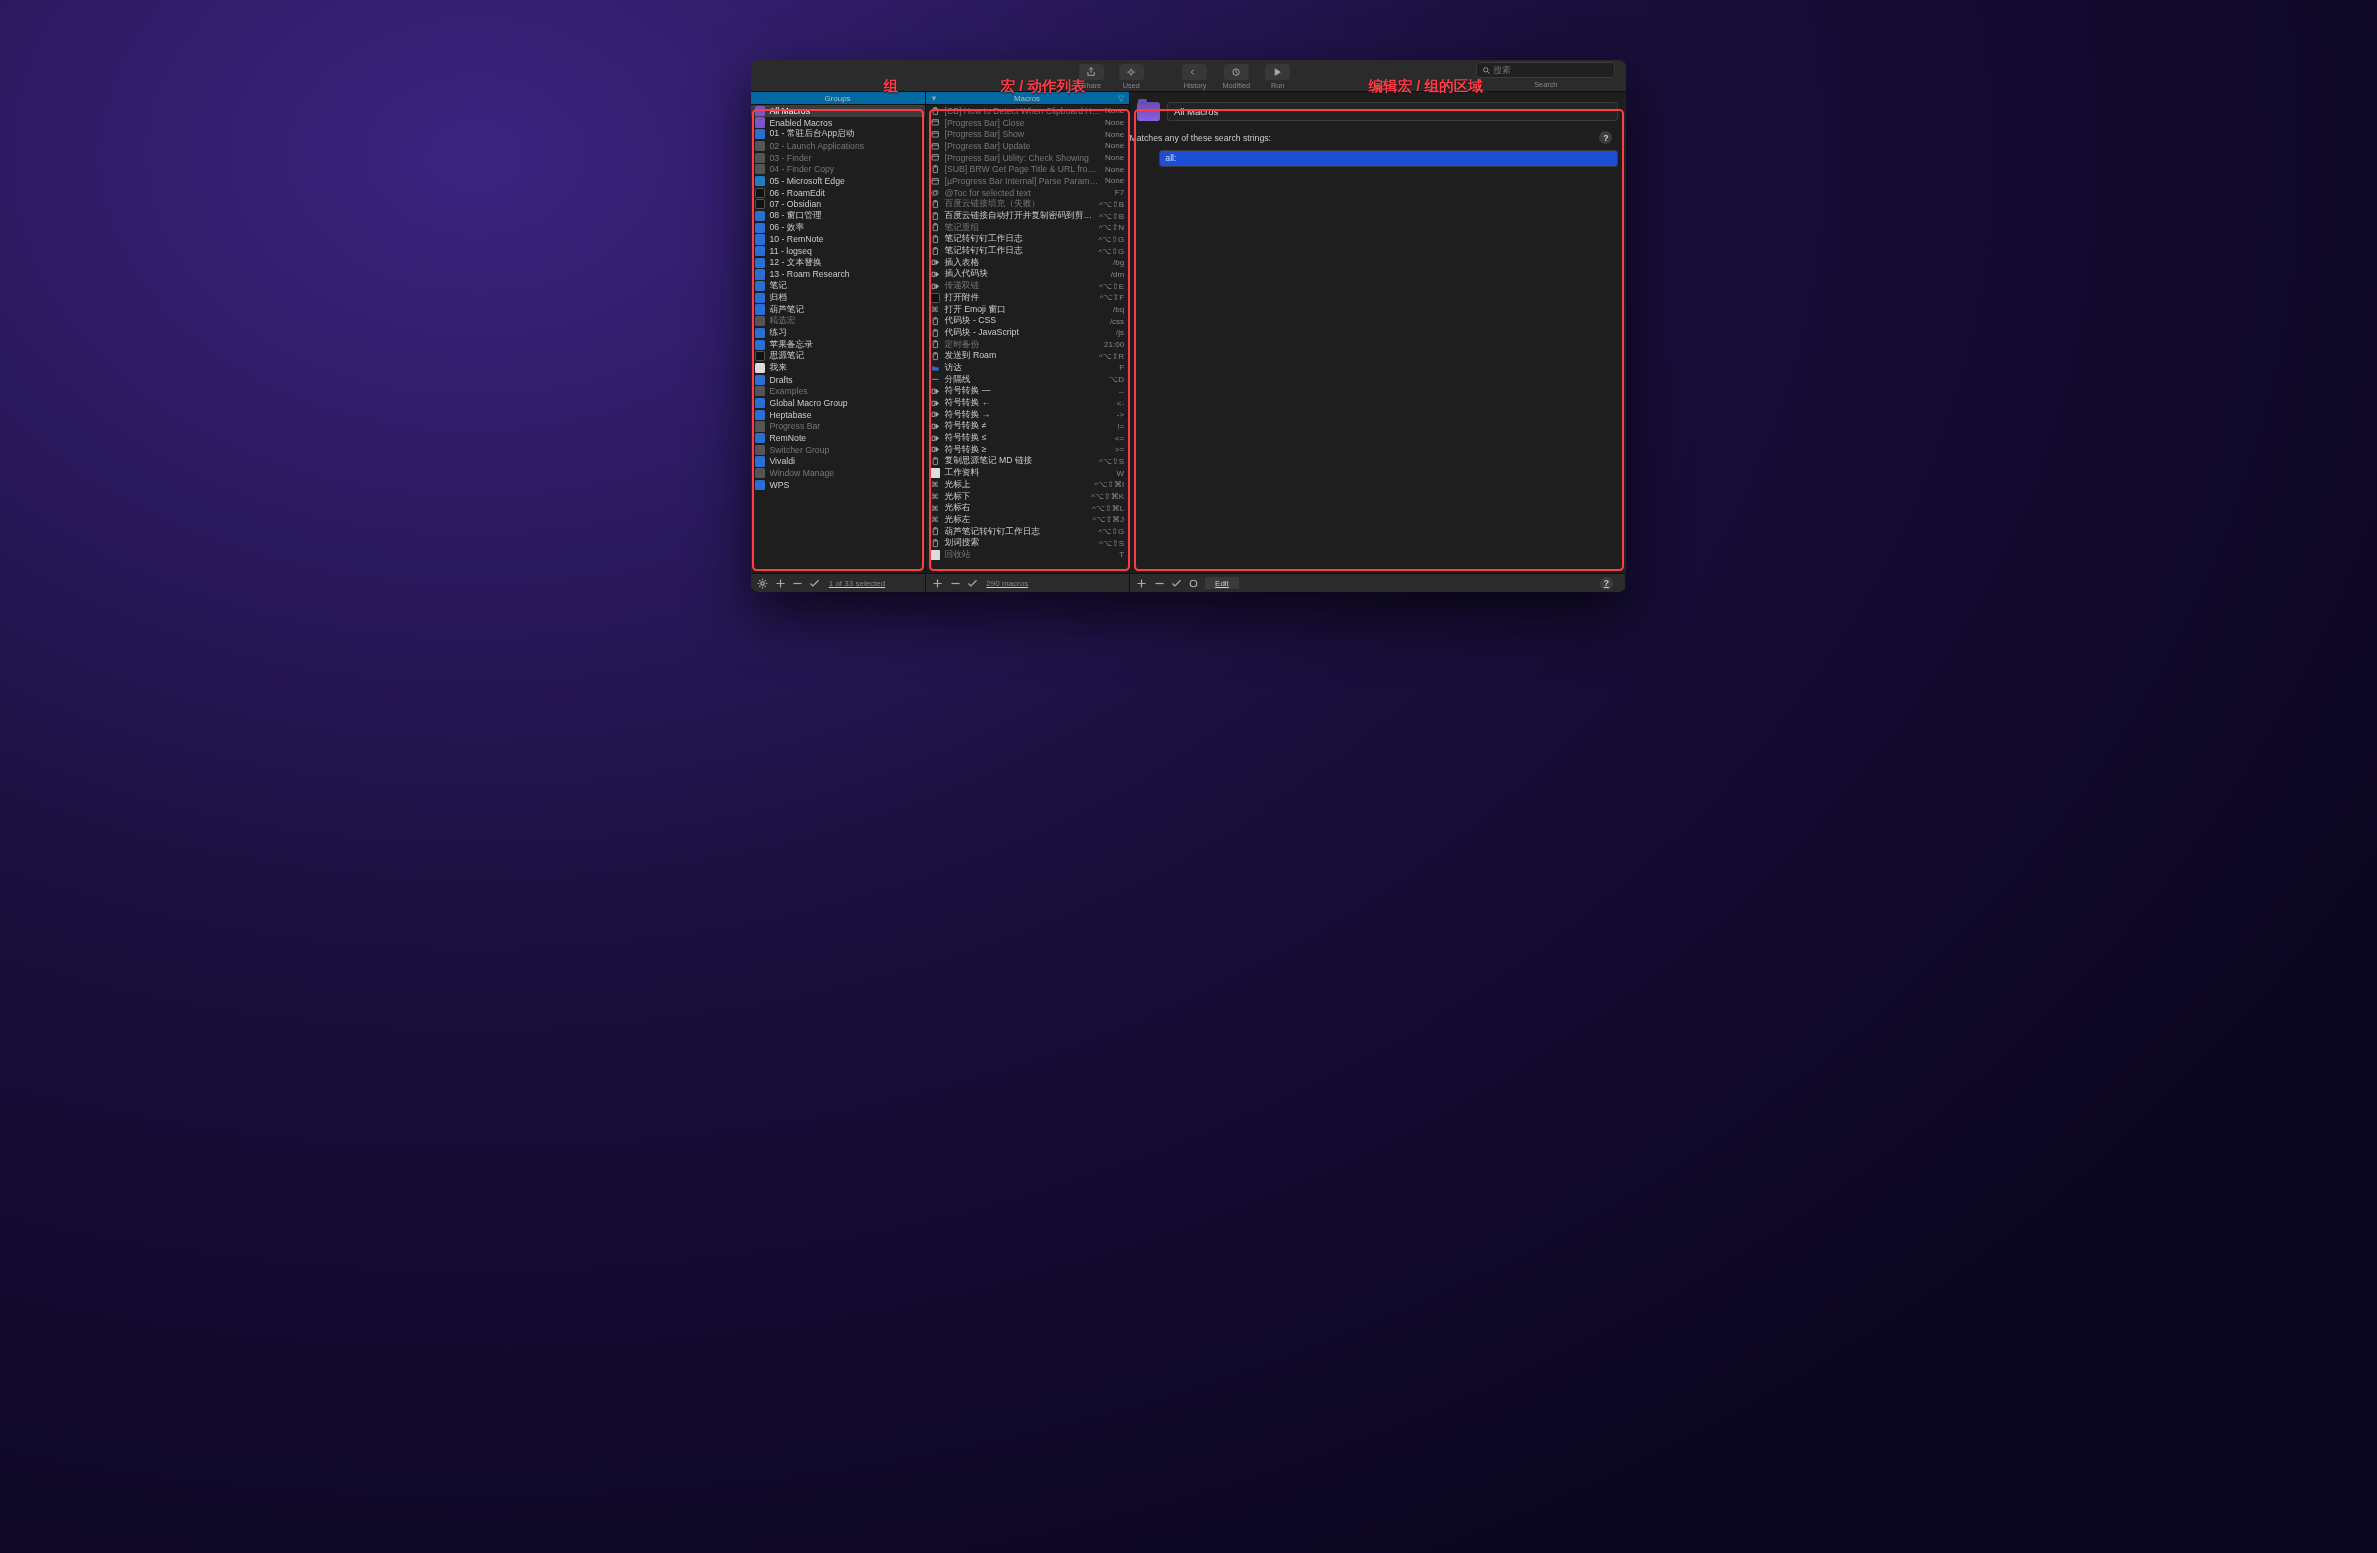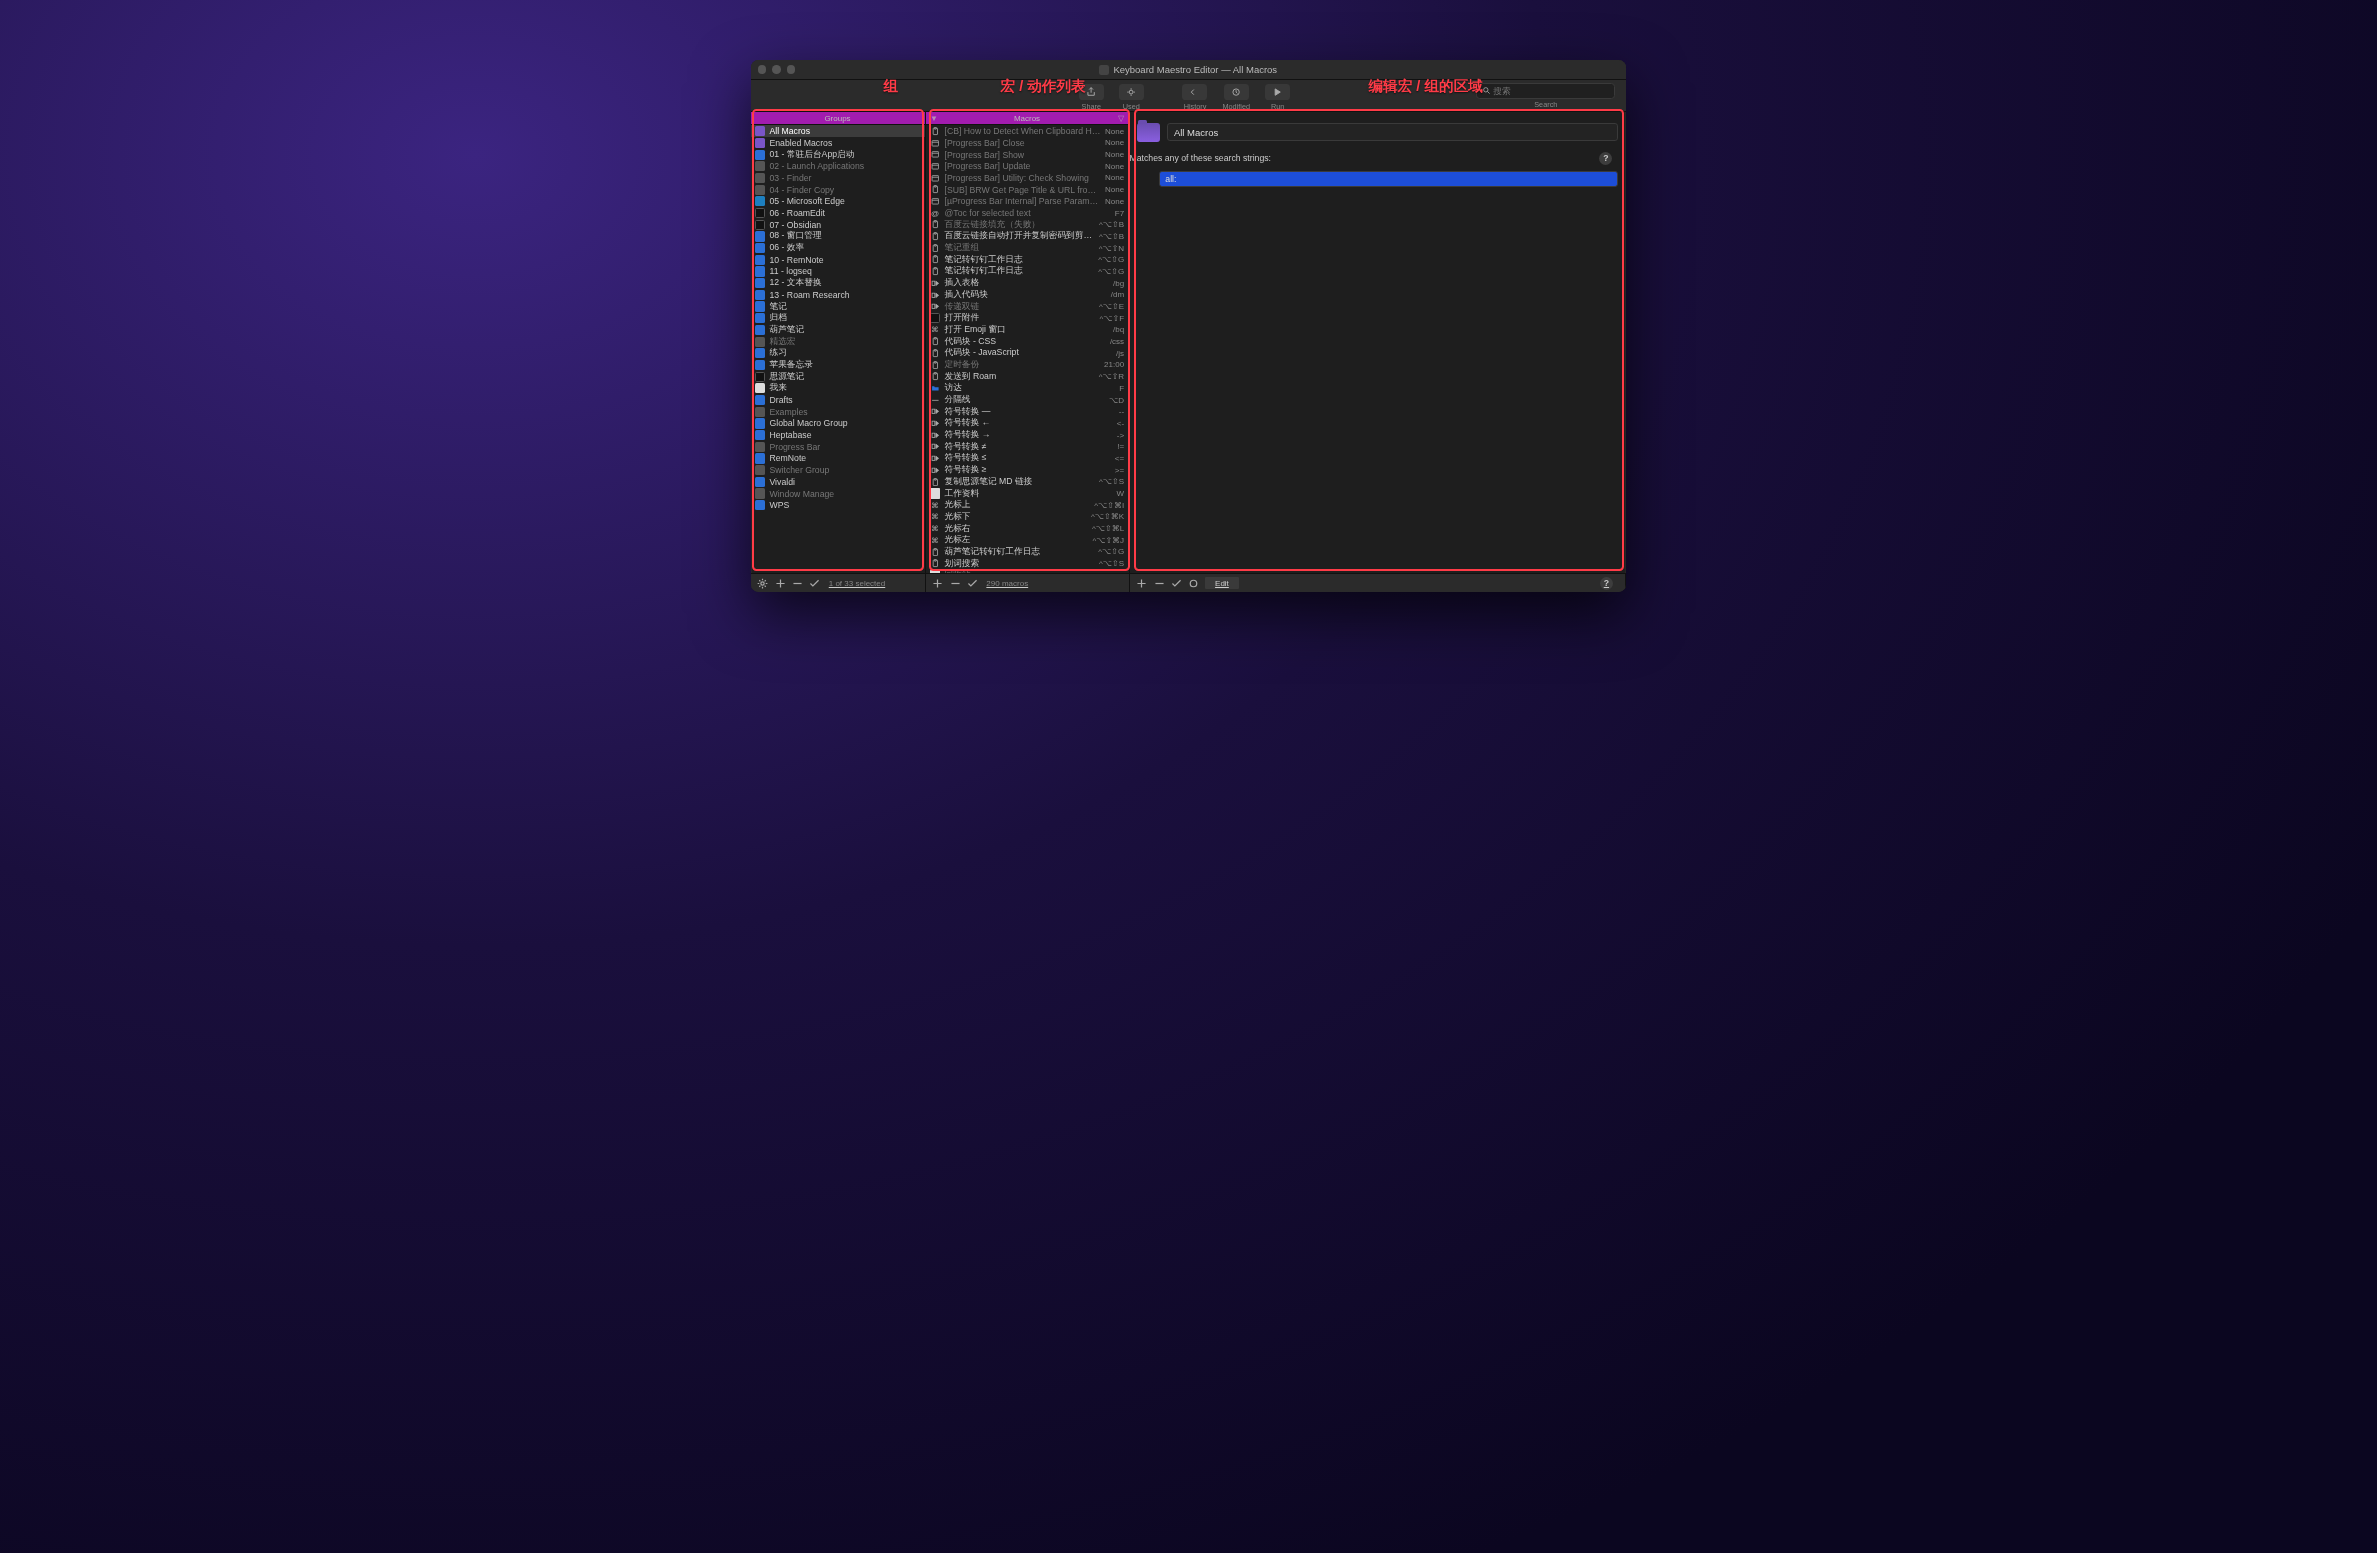--- a/index.html
+++ b/index.html
@@ -111,21 +111,21 @@
   }
 
   
   .pane { display:flex; flex-direction:column; min-height:0; }
   .pane-groups { width: 175px; border-right: 0.7px solid #111; }
   .pane-macros { width: 204px; border-right: 0.7px solid #111; }
   .pane-editor { flex: 1; }
 
   .col-header {
     height: 13px;
-    background: #a21caf;
+    background: #0369a1;
     border-bottom: 0.7px solid #111;
     display:flex; align-items:center; justify-content:center;
     font-size: 8px; color: #bbb;
     position: relative;
   }
   .col-header .l-ico, .col-header .r-ico {
     position:absolute; top:1.5px; opacity:.7;
   }
   .col-header .l-ico { left:4.4px; }
   .col-header .r-ico { right:4.4px; }
@@ -253,31 +253,20 @@
   svg { stroke:#aaa; fill:none; stroke-width:1.5; }
   .ico svg, .macro-ico svg { width:8.7px; height:8.7px; }
 </style>
 </head>
 <body>
 
 <div class="stage">
 
   <div class="window">
 
-    <div class="titlebar">
-      <div class="traffic">
-        <span></span>
-        <span></span>
-        <span></span>
-      </div>
-      <div class="title">
-        <span class="app-icon"></span>
-        <span>Keyboard Maestro Editor — All Macros</span>
-      </div>
-    </div>
 
     <div class="toolbar">
       <div class="tb-spacer-left"></div>
 
       <div class="tb-group-center">
         <div class="tb-btn">
           <div class="btn">
               <svg viewBox="0 0 16 16">
                 <path d="M8 1v8M5 4l3-3 3 3M3 8v5h10V8"></path>
               </svg>

